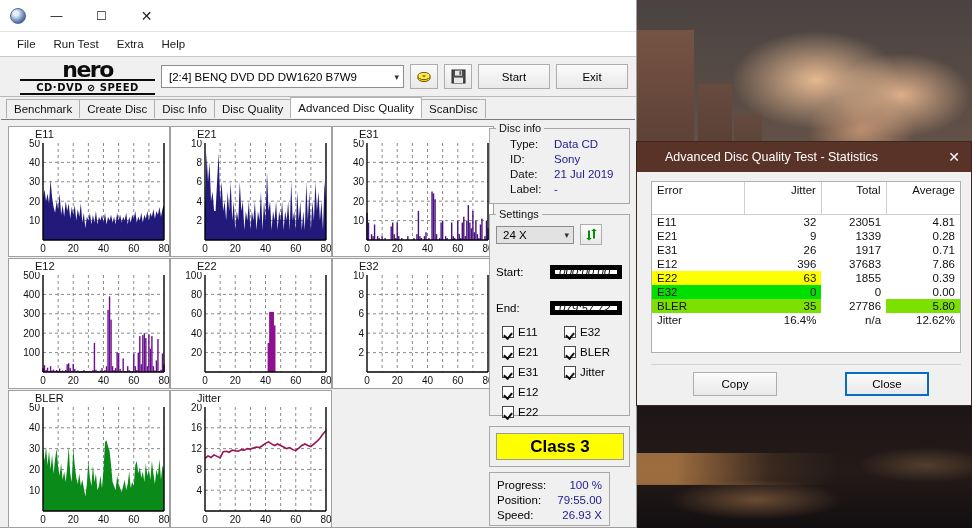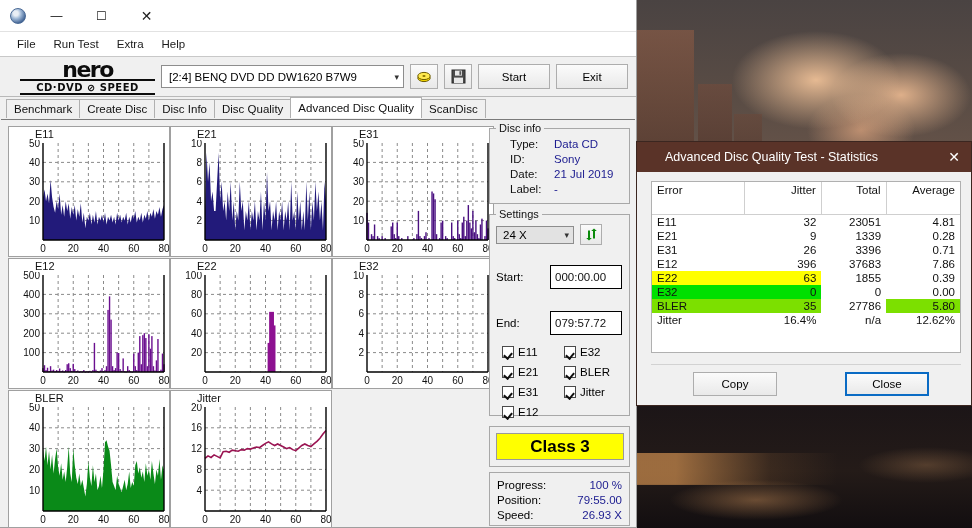--- a/index.html
+++ b/index.html
@@ -137,23 +137,23 @@
   .kv { display:flex; font-size:11.5px; line-height:15px; }
   .kv .k { width:44px; color:#111; }
   .kv .v { color:#1b1b8f; }
 
   .speed-sel {
     height:18px; background:#e2e2e2; border:1px solid #8d8d8d;
     display:flex; align-items:center; padding:0 4px 0 6px; font-size:11.5px;
   }
   .speed-sel .val { flex:1; }
   .field {
-    height:24px; background:#fff; border:1px solid #000000;
+    height:14px; background:#fff; border:5px solid #000000;
     display:flex; align-items:center; padding:0 4px; font-size:11.5px;
-    font-family:"Liberation Sans", sans-serif; color:#111;
+    font-family:"Liberation Sans", sans-serif; color:#111;font-style:italic;
   }
   .cb-row { display:flex; align-items:center; font-size:11.5px; gap:4px; }
   .cbox {
     width:12px; height:12px; background:#fff; border:1px solid #4a4a4a;
     position:relative; flex:none;
   }
   .cbox.checked::after {
     content:""; position:absolute; left:2px; top:4px; width:4px; height:6px;
     border-right:2px solid #111; border-bottom:2px solid #111;
     transform:rotate(40deg);
@@ -737,21 +737,21 @@
                 <span>E22</span>
               </div>
           </div>
         </div>
       </div>
 
       <div class="group" style="left:488px; top:306px; width:141px; height:41px;">
         <div class="class-box" style="left:6px; top:6px; width:128px; height:27px;">Class 3</div>
       </div>
 
-      <div class="group" style="left:488px; top:352px; width:141px; height:54px;text-align:center;">
+      <div class="group" style="left:488px; top:352px; width:121px; height:54px;text-align:center;">
         <div style="padding:5px 7px 0 7px;">
           <div class="kv" style="justify-content:space-between;">
               <span>Progress:</span>
               <span class="v">100 %</span>
             </div>
           <div class="kv" style="justify-content:space-between;">
               <span>Position:</span>
               <span class="v">79:55.00</span>
             </div>
           <div class="kv" style="justify-content:space-between;">
@@ -788,21 +788,21 @@
             </tr>
             <tr>
               <td class="first">E21</td>
               <td class="">9</td>
               <td class="">1339</td>
               <td class="">0.28</td>
             </tr>
             <tr>
               <td class="first">E31</td>
               <td class="">26</td>
-              <td class="">3396</td>
+              <td class="">1917</td>
               <td class="">0.71</td>
             </tr>
             <tr>
               <td class="first">E12</td>
               <td class="">396</td>
               <td class="">37683</td>
               <td class="">7.86</td>
             </tr>
             <tr>
               <td class="first" style="background: rgb(255, 255, 0);">E22</td>

